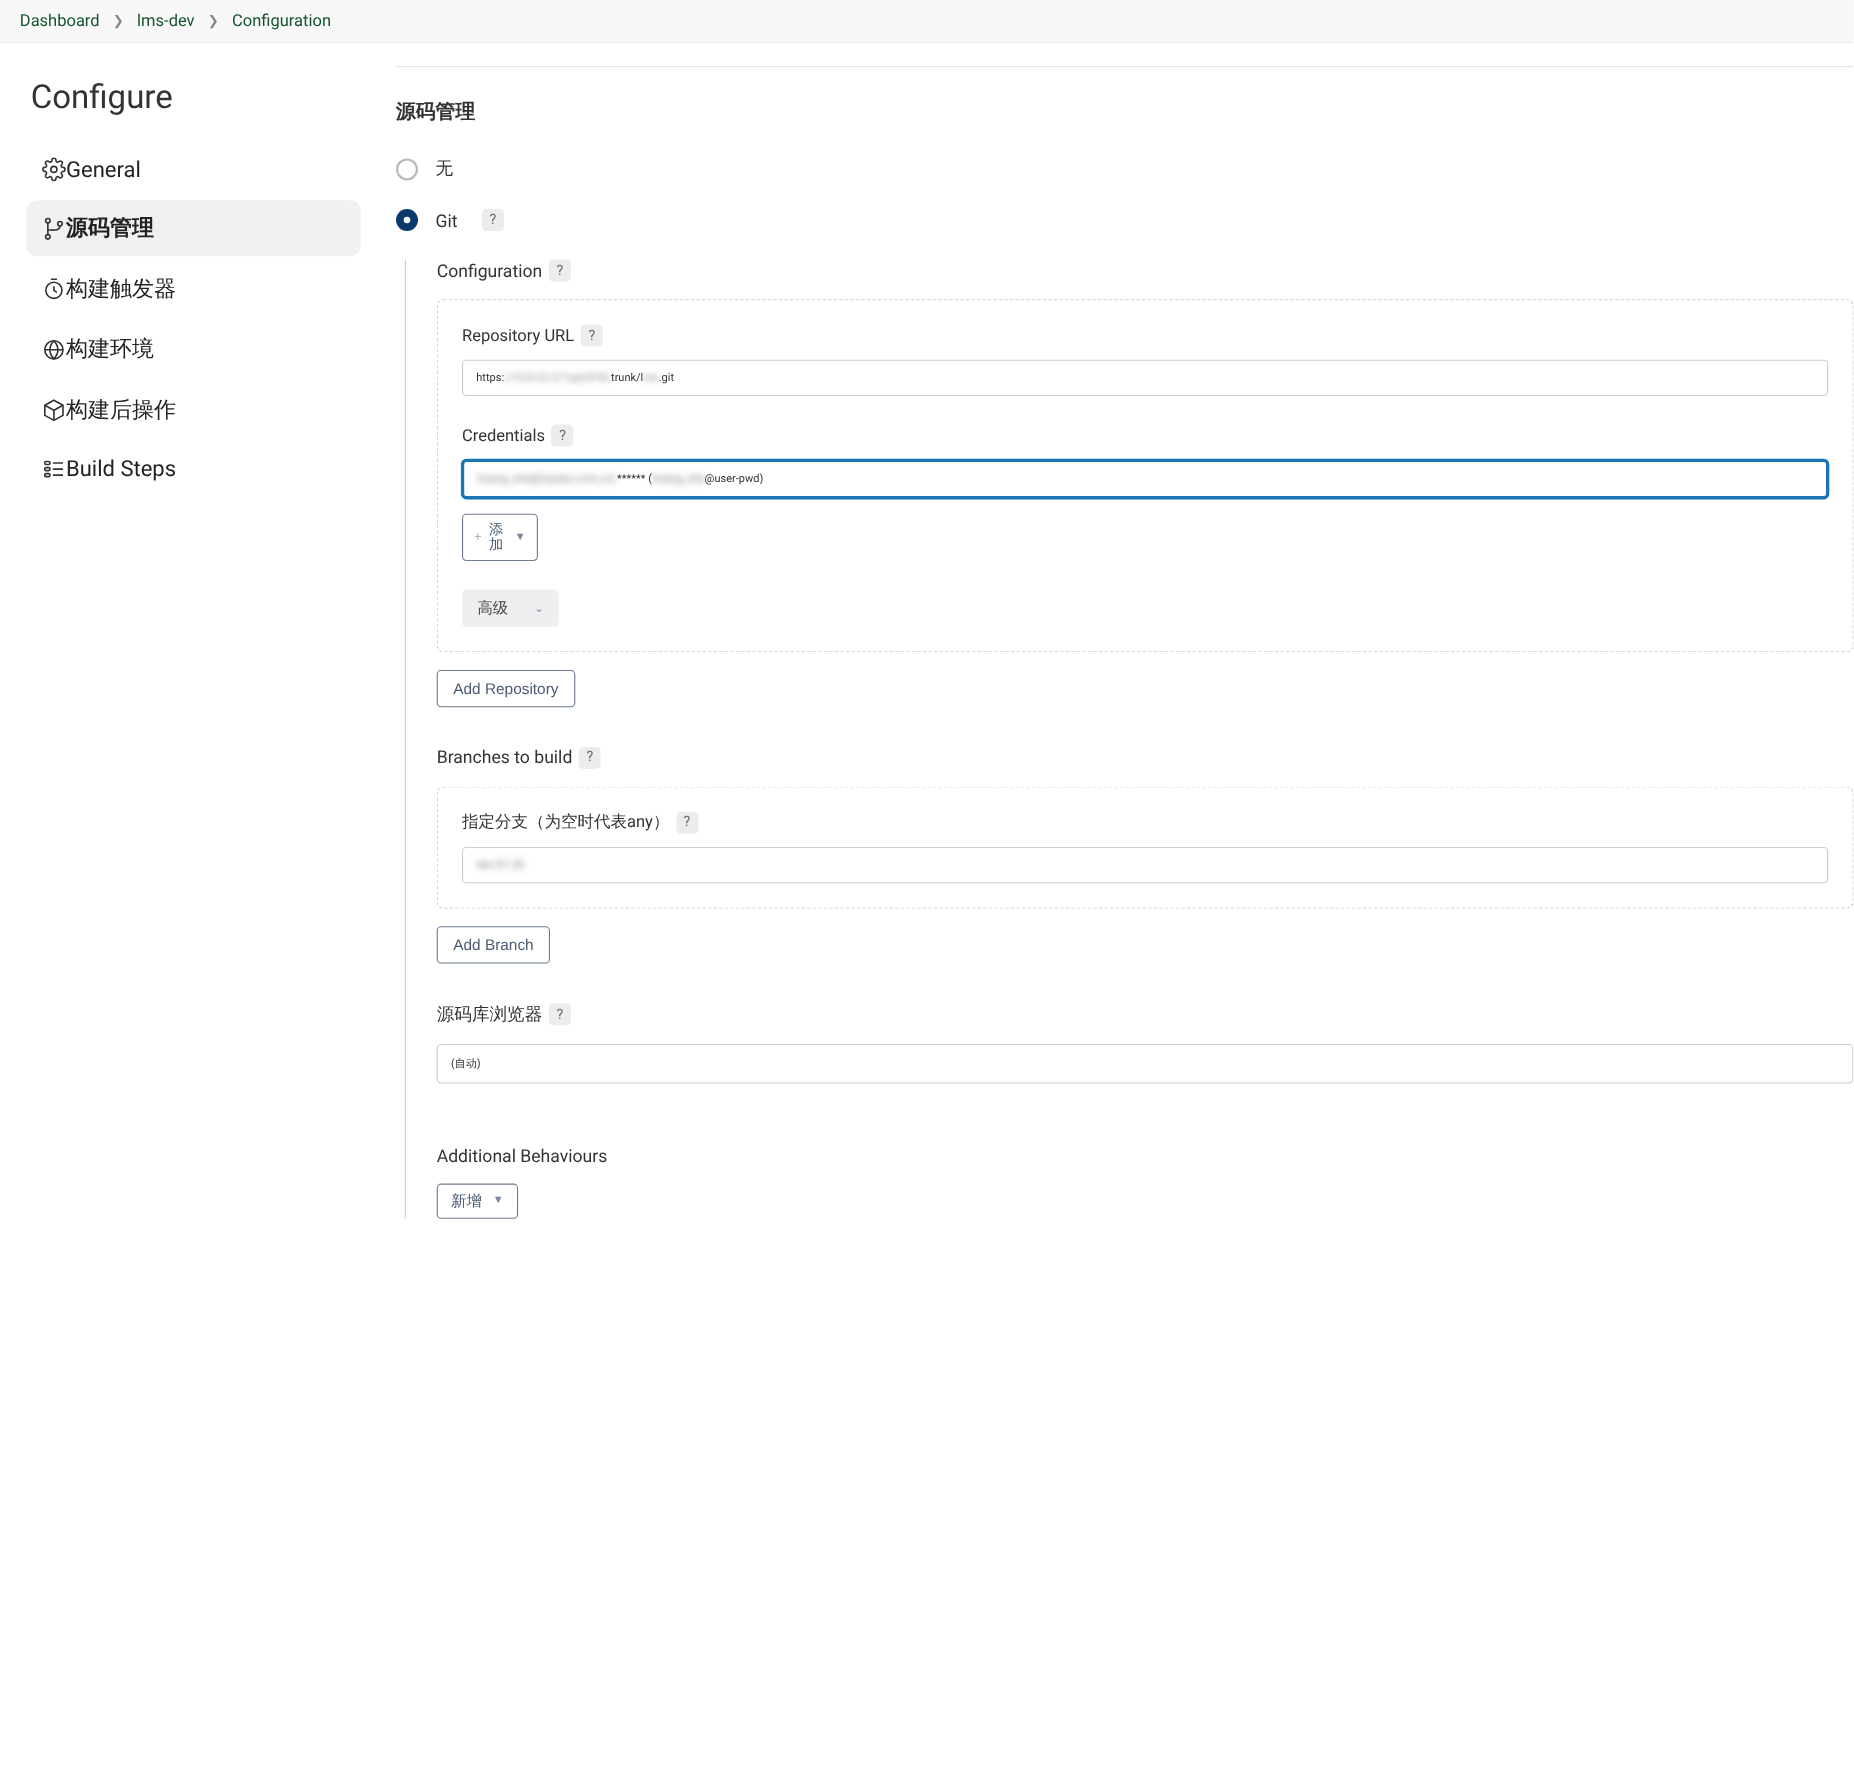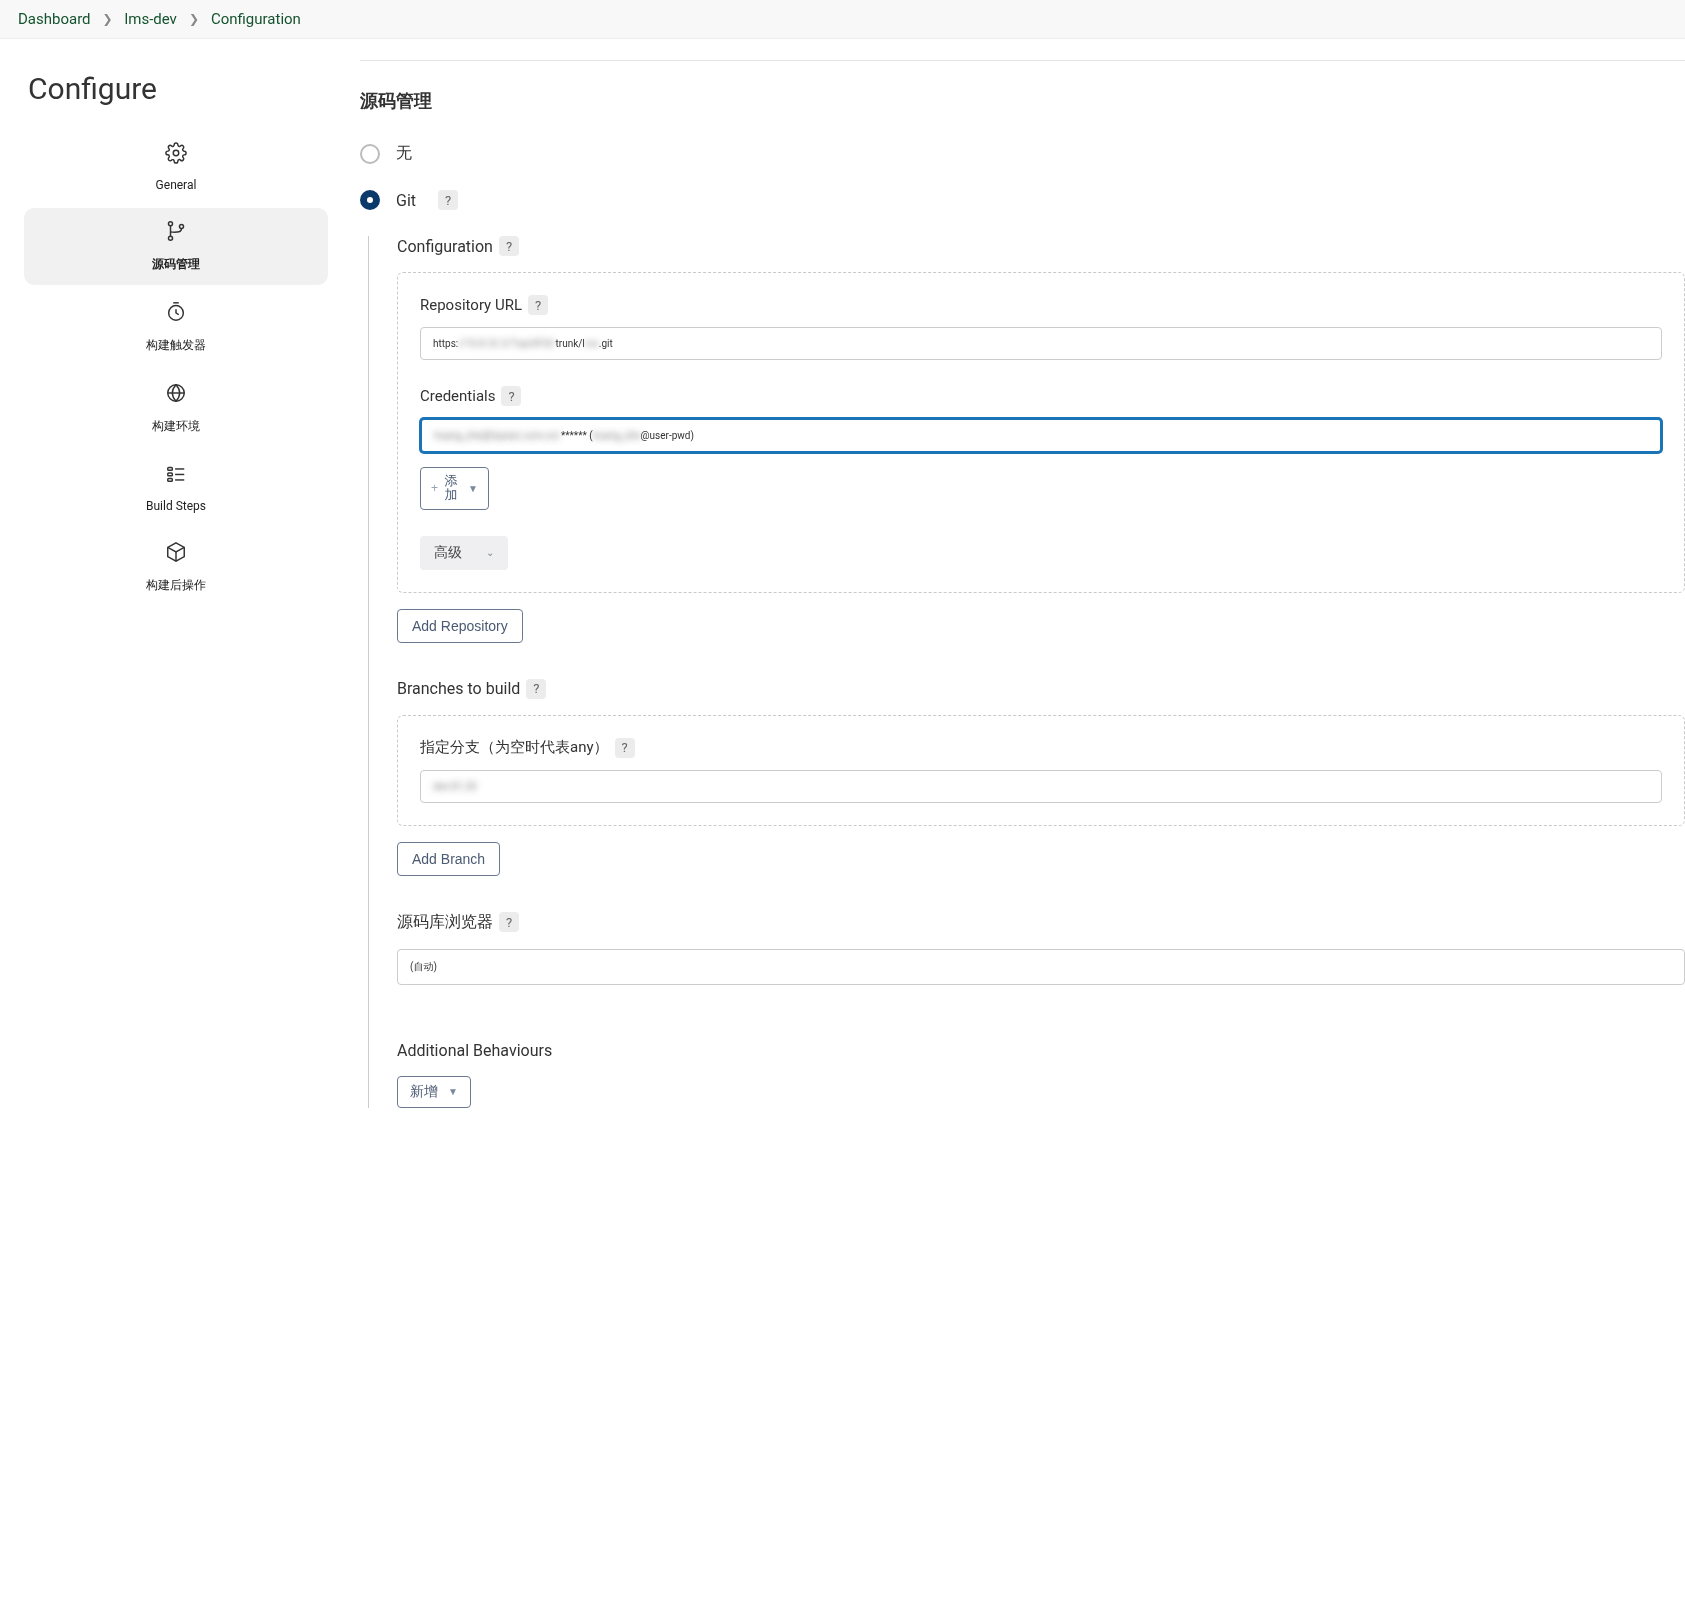--- a/index.html
+++ b/index.html
@@ -36,28 +36,26 @@
     padding: 24px 12px 24px 24px;
   }
   .sidebar h1 {
     font-size: 30px;
     margin: 8px 0 24px 4px;
     font-weight: 400;
   }
   .side-item {
     display: flex;
     align-items: center;
-    gap: 14px;
     padding: 12px 14px;
     border-radius: 10px;
     cursor: pointer;
     margin-bottom: 4px;
-    font-size: 12px;
+    font-size: 20px;
     color: #222;
-    flex-direction: column;
   }
   .side-item.active { background: #f1f1f2; font-weight: 600; }
   .side-icon { width: 22px; height: 22px; display: inline-flex; align-items: center; justify-content: center; }
   .side-icon svg { width: 22px; height: 22px; stroke: #333; fill: none; stroke-width: 1.6; }
 
   
   .main {
     flex: 1;
     padding: 20px 0 40px 20px;
     border-top: 1px solid transparent;
@@ -247,41 +245,41 @@
             <path d="M3 12h18"></path>
             <path d="M12 3c2.5 2.7 4 6 4 9s-1.5 6.3-4 9c-2.5-2.7-4-6-4-9s1.5-6.3 4-9z"></path>
           </svg>
       </span>
       <span>构建环境</span>
     </div>
 
     <div class="side-item">
       <span class="side-icon">
         <svg viewBox="0 0 24 24">
+            <path d="M12 2l9 5v10l-9 5-9-5V7l9-5z"></path>
+            <path d="M3 7l9 5 9-5"></path>
+            <path d="M12 22V12"></path>
+          </svg>
+      </span>
+      <span>构建后操作</span>
+    </div>
+
+    <div class="side-item">
+      <span class="side-icon">
+        <svg viewBox="0 0 24 24">
             <rect x="3" y="5" width="5" height="3" rx="1"></rect>
             <rect x="3" y="11" width="5" height="3" rx="1"></rect>
             <rect x="3" y="17" width="5" height="3" rx="1"></rect>
             <line x1="11" y1="6.5" x2="21" y2="6.5"></line>
             <line x1="11" y1="12.5" x2="21" y2="12.5"></line>
             <line x1="11" y1="18.5" x2="21" y2="18.5"></line>
           </svg>
       </span>
       <span>Build Steps</span>
     </div>
-
-    <div class="side-item">
-      <span class="side-icon">
-        <svg viewBox="0 0 24 24">
-            <path d="M12 2l9 5v10l-9 5-9-5V7l9-5z"></path>
-            <path d="M3 7l9 5 9-5"></path>
-            <path d="M12 22V12"></path>
-          </svg>
-      </span>
-      <span>构建后操作</span>
-    </div>
   </aside>
 
   <main class="main">
     <div class="section-divider-top"></div>
     <h2 class="section-title">源码管理</h2>
 
     <div class="radio-row">
       <span class="radio-circle"></span>
       <span class="radio-label">无</span>
     </div>

